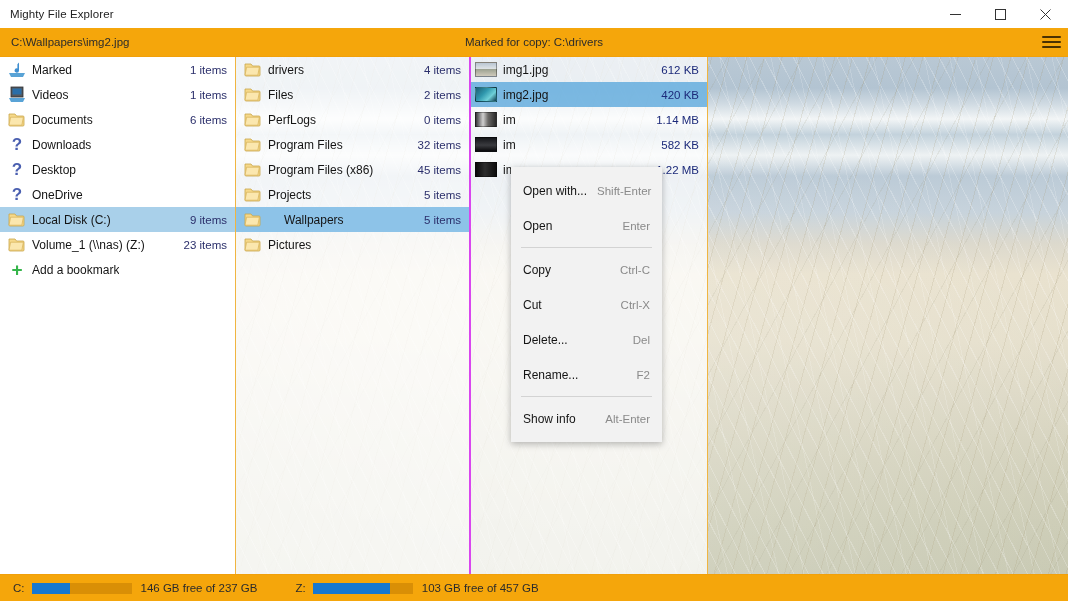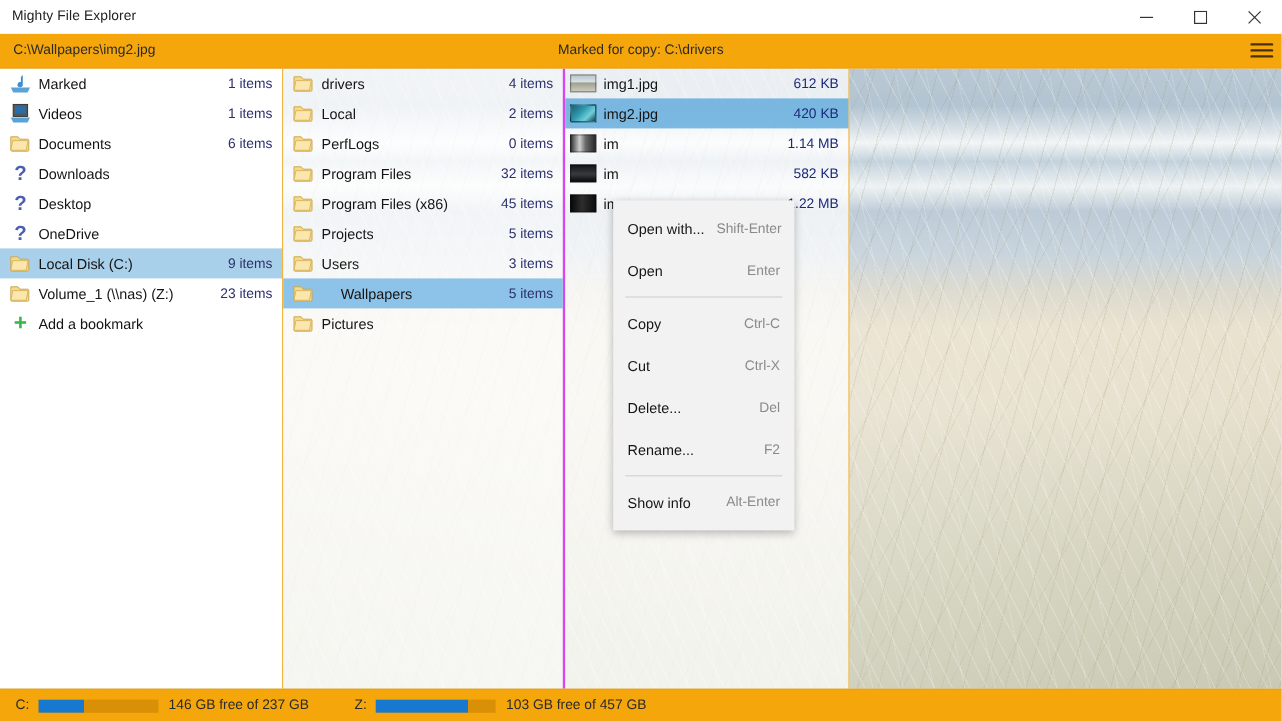--- a/index.html
+++ b/index.html
@@ -456,21 +456,21 @@
             <span class="label">drivers</span>
             <span class="count">4 items</span>
           </div>
           <div class="row">
             <span class="ico">
               <svg width="18" height="16" viewBox="0 0 18 16">
                 <path d="M1 2 h6 l1.6 2 H15 a1 1 0 0 1 1 1 v8 a1 1 0 0 1 -1 1 H2 a1 1 0 0 1 -1 -1 z" fill="#f6d98a" stroke="#c9a64a" stroke-width="0.8"></path>
                 <path d="M2.6 5.2 h12.8 l-1.6 8 H1 z" fill="#fbe7ae" stroke="#d5b057" stroke-width="0.7"></path>
               </svg>
             </span>
-            <span class="label">Local</span>
+            <span class="label">Files</span>
             <span class="count">2 items</span>
           </div>
           <div class="row">
             <span class="ico">
               <svg width="18" height="16" viewBox="0 0 18 16">
                 <path d="M1 2 h6 l1.6 2 H15 a1 1 0 0 1 1 1 v8 a1 1 0 0 1 -1 1 H2 a1 1 0 0 1 -1 -1 z" fill="#f6d98a" stroke="#c9a64a" stroke-width="0.8"></path>
                 <path d="M2.6 5.2 h12.8 l-1.6 8 H1 z" fill="#fbe7ae" stroke="#d5b057" stroke-width="0.7"></path>
               </svg>
             </span>
             <span class="label">PerfLogs</span>
@@ -498,30 +498,20 @@
           </div>
           <div class="row">
             <span class="ico">
               <svg width="18" height="16" viewBox="0 0 18 16">
                 <path d="M1 2 h6 l1.6 2 H15 a1 1 0 0 1 1 1 v8 a1 1 0 0 1 -1 1 H2 a1 1 0 0 1 -1 -1 z" fill="#f6d98a" stroke="#c9a64a" stroke-width="0.8"></path>
                 <path d="M2.6 5.2 h12.8 l-1.6 8 H1 z" fill="#fbe7ae" stroke="#d5b057" stroke-width="0.7"></path>
               </svg>
             </span>
             <span class="label">Projects</span>
             <span class="count">5 items</span>
-          </div>
-          <div class="row">
-            <span class="ico">
-              <svg width="18" height="16" viewBox="0 0 18 16">
-                <path d="M1 2 h6 l1.6 2 H15 a1 1 0 0 1 1 1 v8 a1 1 0 0 1 -1 1 H2 a1 1 0 0 1 -1 -1 z" fill="#f6d98a" stroke="#c9a64a" stroke-width="0.8"></path>
-                <path d="M2.6 5.2 h12.8 l-1.6 8 H1 z" fill="#fbe7ae" stroke="#d5b057" stroke-width="0.7"></path>
-              </svg>
-            </span>
-            <span class="label">Users</span>
-            <span class="count">3 items</span>
           </div>
           <div class="row selected">
             <span class="ico">
               <svg width="18" height="16" viewBox="0 0 18 16">
                 <path d="M1 2 h6 l1.6 2 H15 a1 1 0 0 1 1 1 v8 a1 1 0 0 1 -1 1 H2 a1 1 0 0 1 -1 -1 z" fill="#f6d98a" stroke="#c9a64a" stroke-width="0.8"></path>
                 <path d="M2.6 5.2 h12.8 l-1.6 8 H1 z" fill="#fbe7ae" stroke="#d5b057" stroke-width="0.7"></path>
               </svg>
             </span>
             <span class="label">Wallpapers</span>
             <span class="count">5 items</span>

